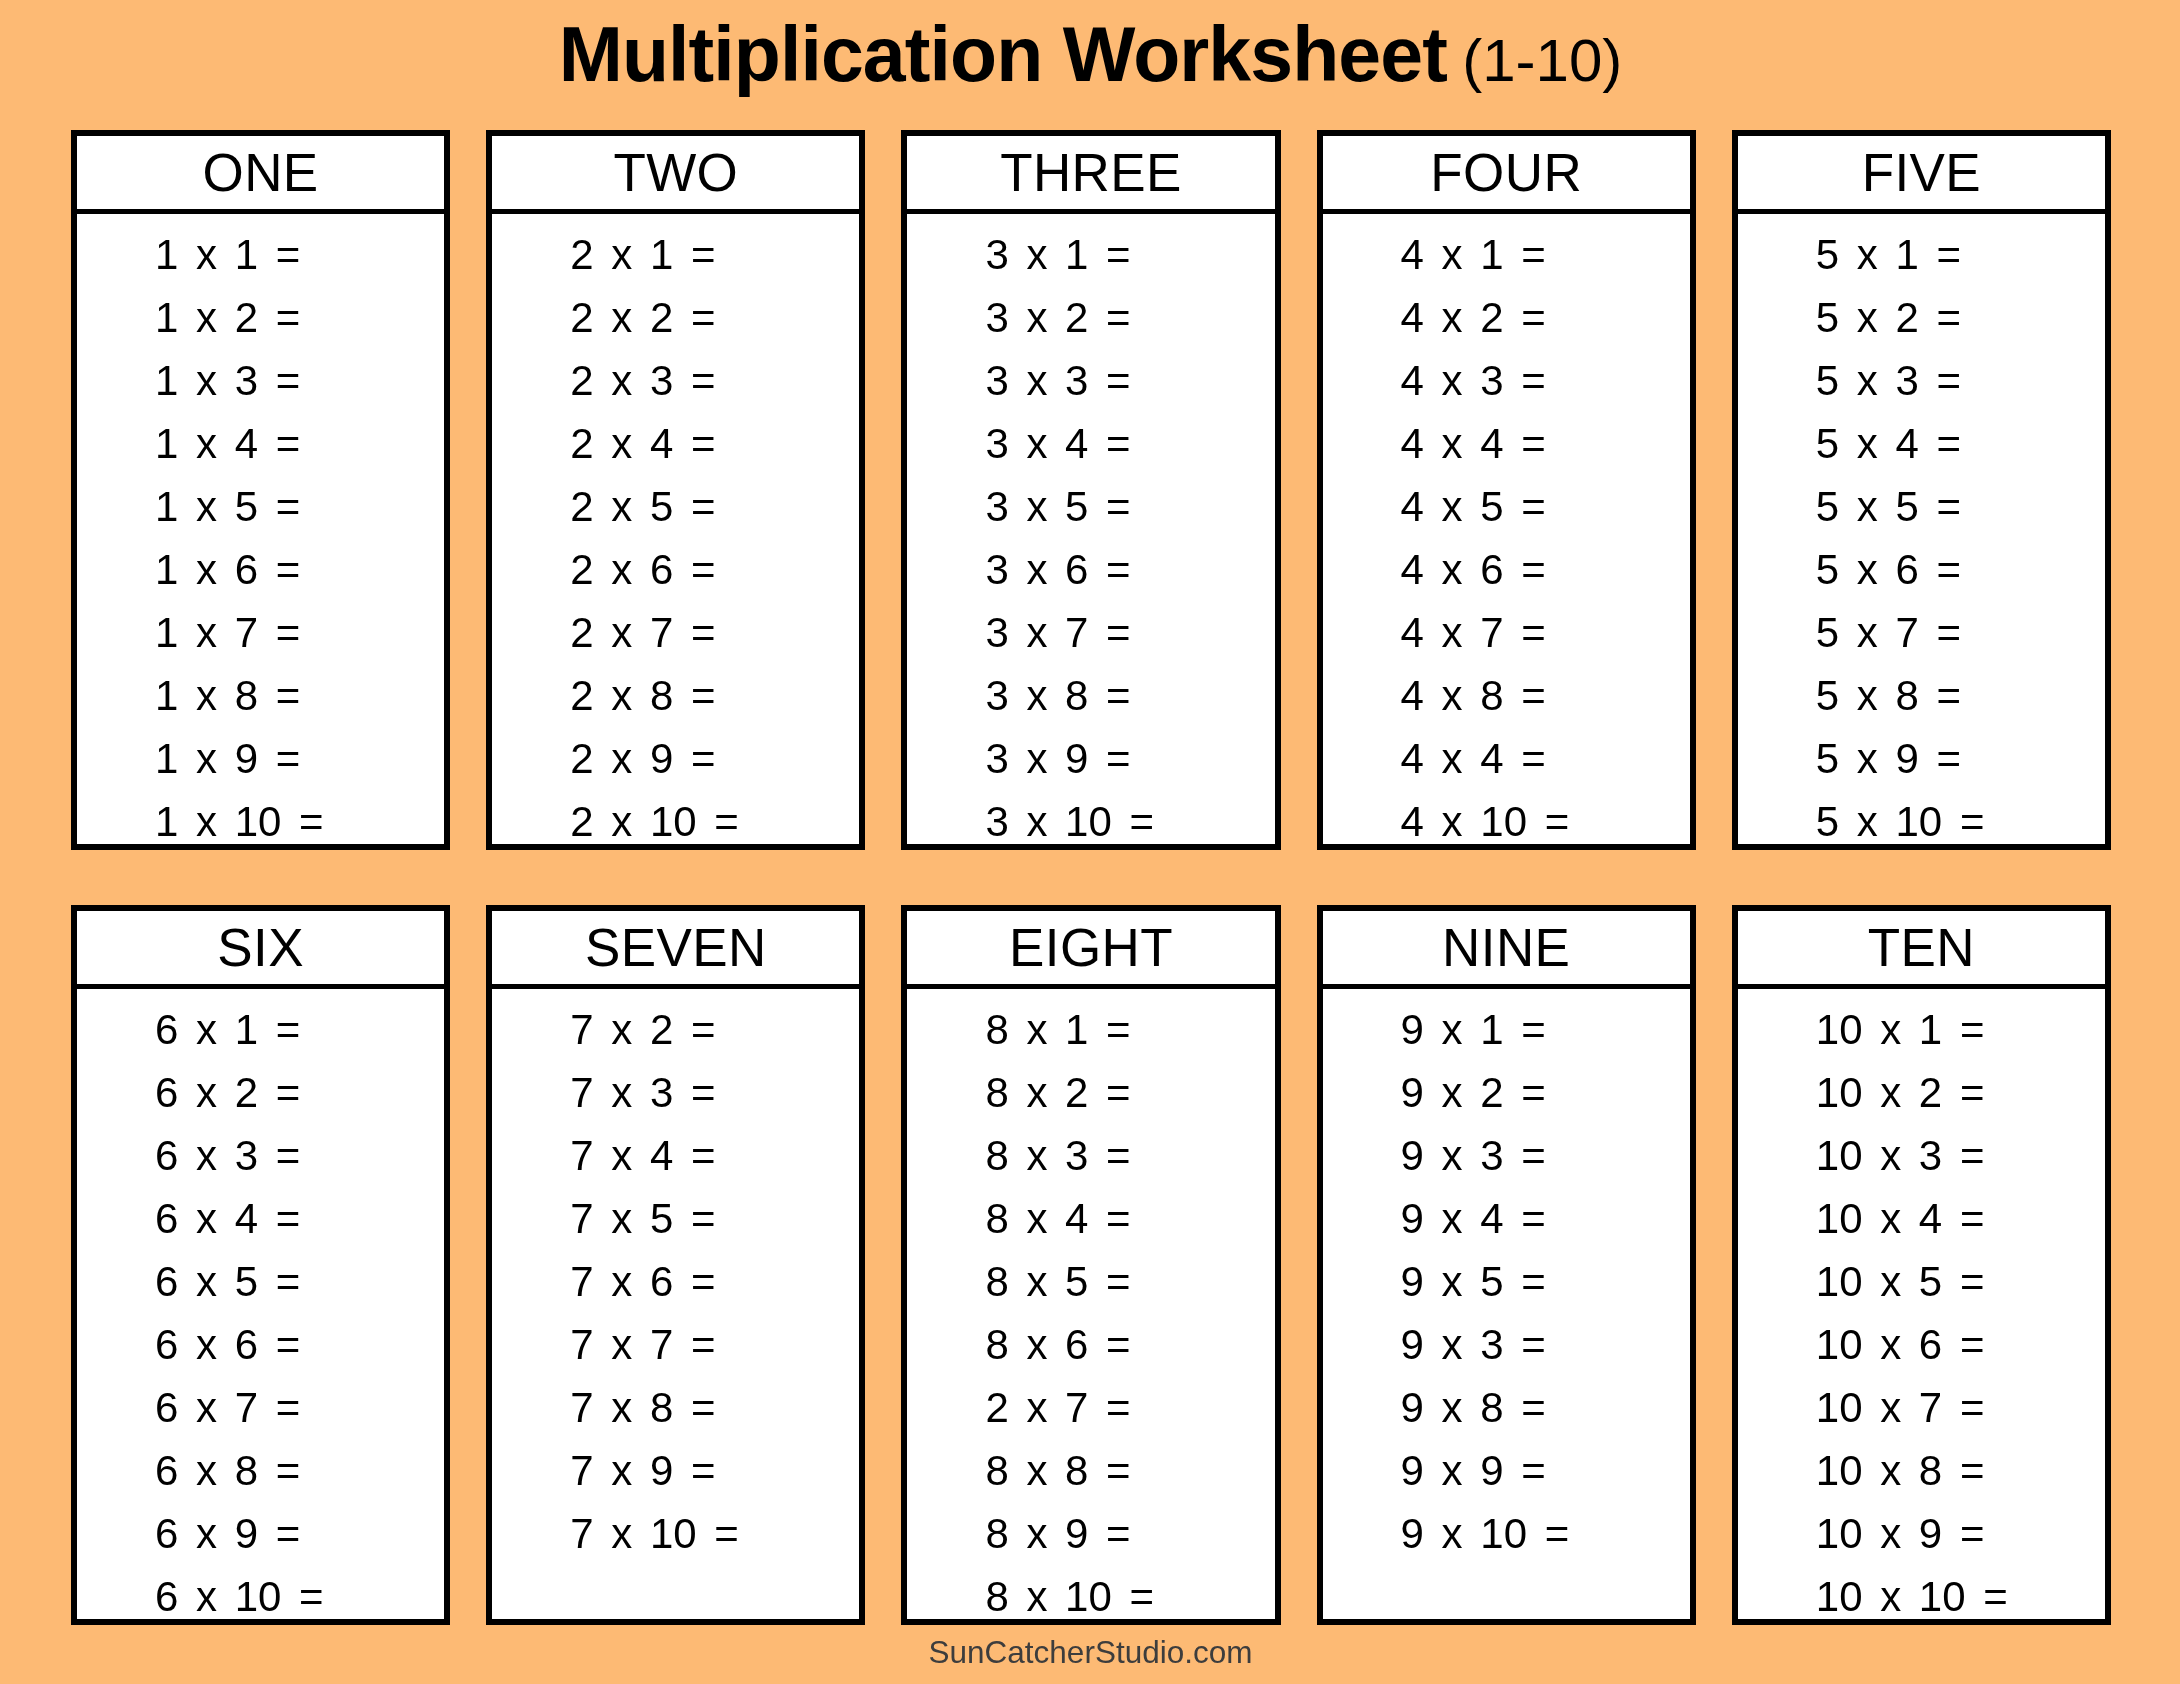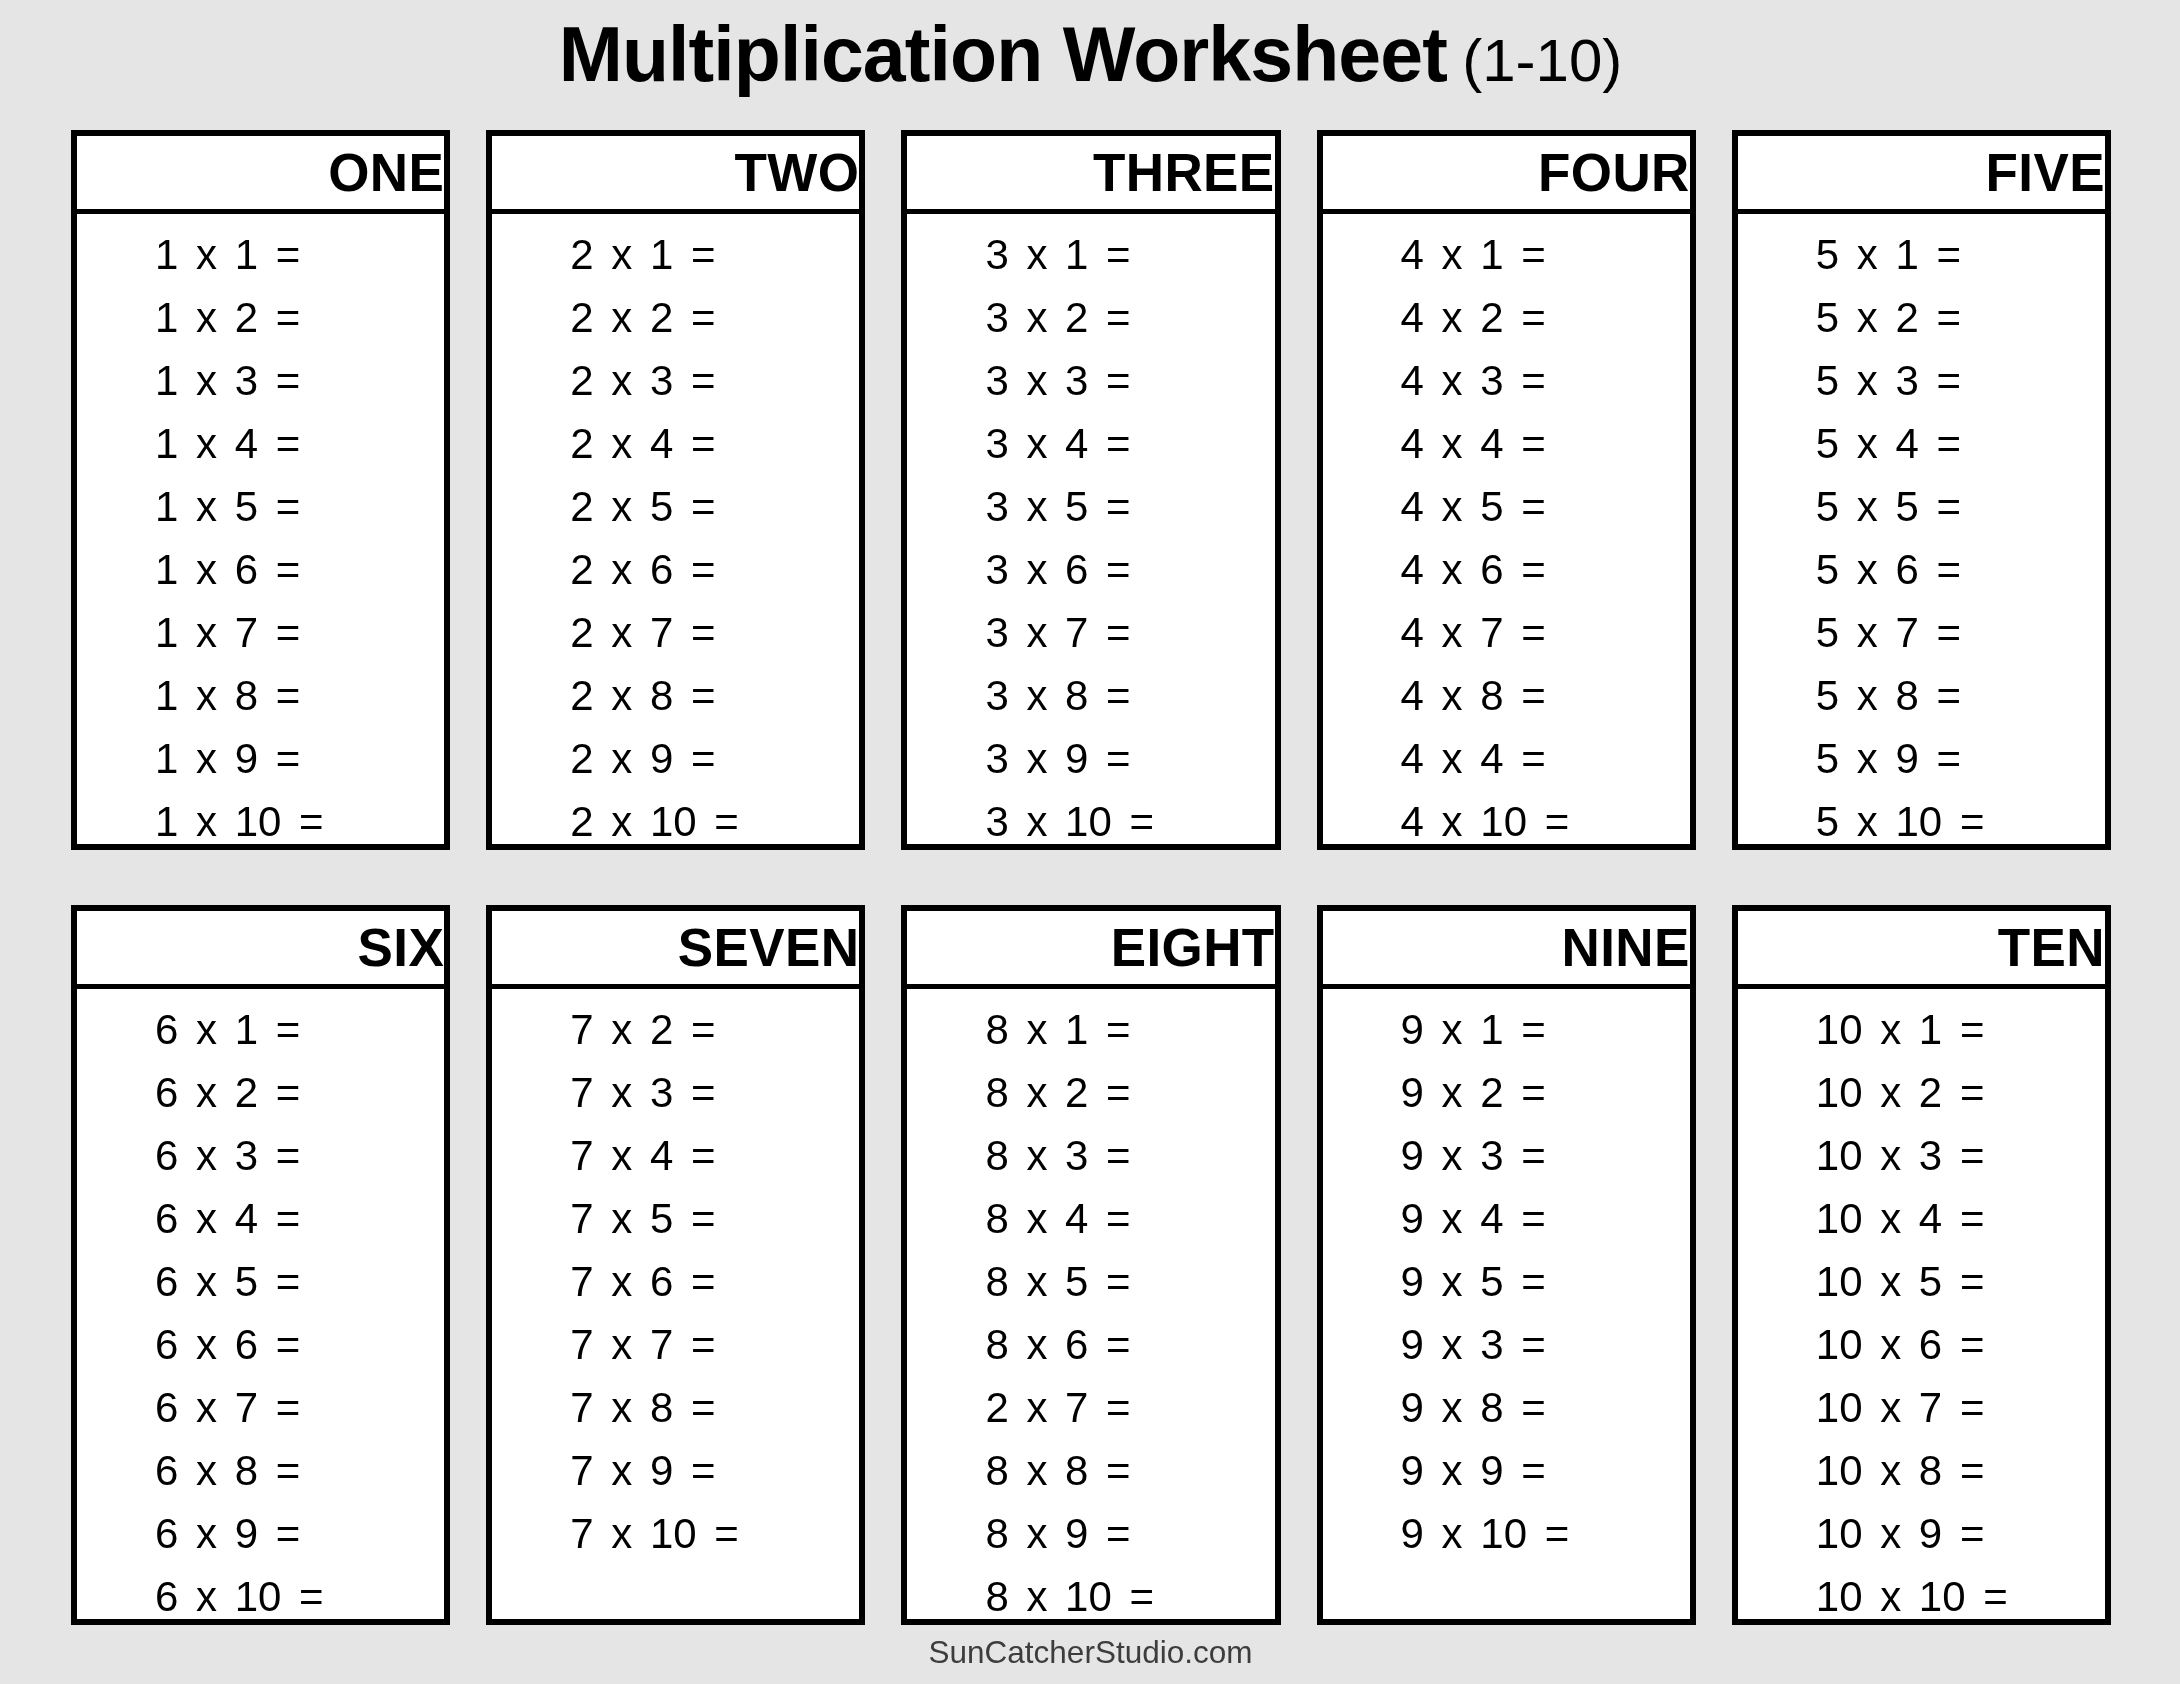--- a/index.html
+++ b/index.html
@@ -4,21 +4,21 @@
 <style>
   html, body {
     margin: 0;
     padding: 0;
     background: #ffffff;
   }
   .page {
     position: relative;
     width: 2181px;
     height: 1685px;
-    background: #e5e5e5;
+    background: #fdba74;
     font-family: "Liberation Sans", sans-serif;
     color: #000000;
     overflow: hidden;
   }
   .title-bar {
     padding-top: 10.2px;
     text-align: center;
     white-space: nowrap;
   }
   .title-main {
@@ -41,23 +41,23 @@
   .table-card {
     border: 6px solid #000000;
     background: #ffffff;
     height: 720px;
     box-sizing: border-box;
     display: flex;
     flex-direction: column;
   }
   .card-header {
     border-bottom: 5.1px solid #000000;
-    text-align: right;
+    text-align: center;
     font-size: 53px;
-    font-weight: bold;
+    font-weight: normal;
     line-height: 73px;
     height: 73px;
     flex: 0 0 auto;
     letter-spacing: 0.4px;
   }
   .card-body {
     flex: 1 1 auto;
     padding: 8.5px 8.5px 0 78px;
   }
   .problem-row {

